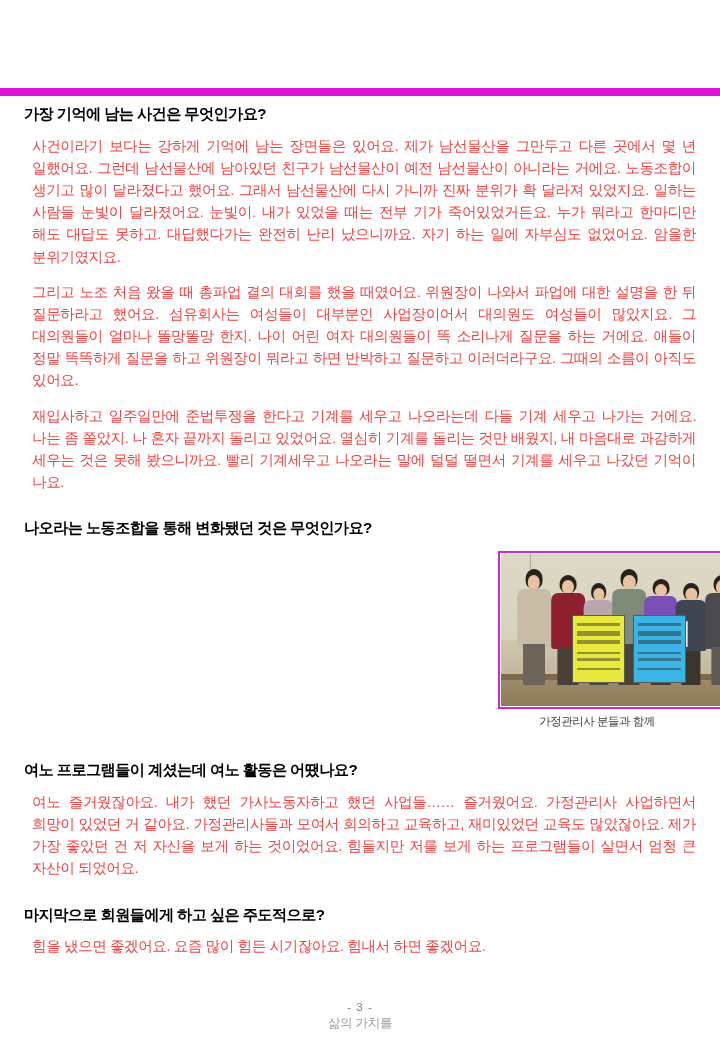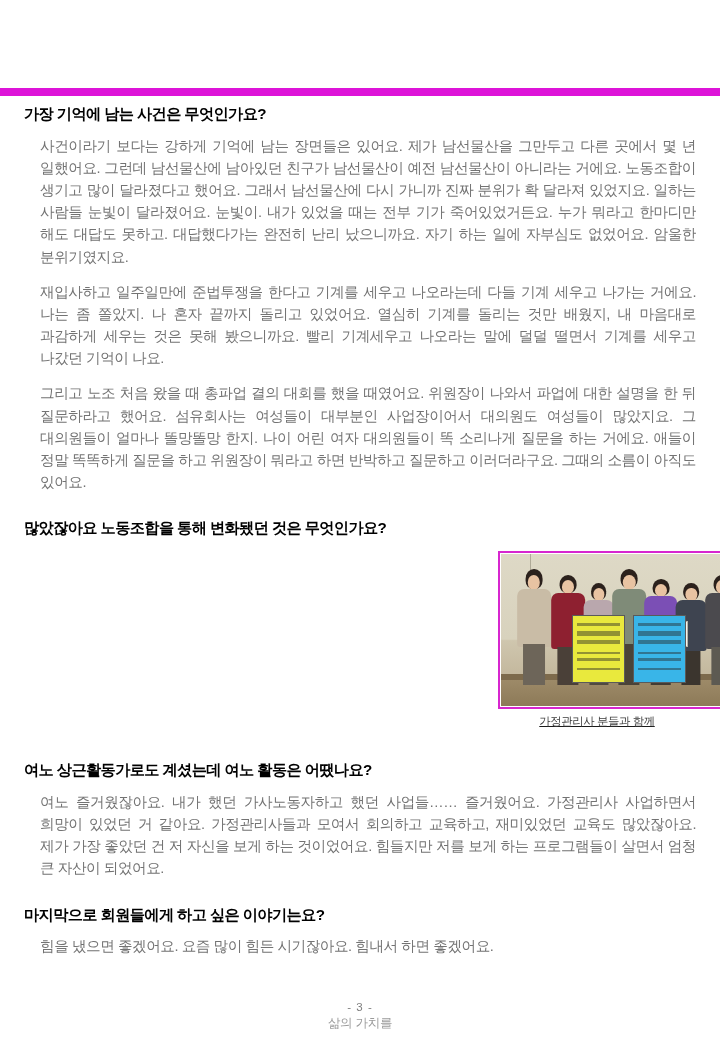--- a/index.html
+++ b/index.html
@@ -43,35 +43,34 @@
     margin: 0 0 11px 0;
     color: #000;
     line-height: 1.3;
   }
   h2.q.spaced {
     margin-top: 25px;
   }
   p.body {
     font-size: 14.6px;
     line-height: 1.52;
-    margin: 0 0 13px 16px;
+    margin: 0 0 13px 8px;
     text-align: justify;
     text-justify: inter-character;
     letter-spacing: -0.45px;
-    color: #737373;
+    color: #ef4444;
     word-break: keep-all;
   }
   p.body.last { margin-bottom: 0; }
 
   
   .figure {
     float: right;
     width: 198px;
     margin: 2px 0 6px 14px;
-    text-decoration: underline;
   }
   .photo-frame {
     width: 250px;
     height: 158px;
     box-sizing: border-box;
     border: 2px solid #d726cf;
     padding: 1px;
     background: #fff;
   }
   .photo {
@@ -182,24 +181,24 @@
 <body>
 
 <div class="page">
 
   <div class="rule"></div>
 
   <div class="content">
 
     <h2 class="q">가장 기억에 남는 사건은 무엇인가요?</h2>
     <p class="body">사건이라기 보다는 강하게 기억에 남는 장면들은 있어요. 제가 남선물산을 그만두고 다른 곳에서 몇 년 일했어요. 그런데 남선물산에 남아있던 친구가 남선물산이 예전 남선물산이 아니라는 거에요. 노동조합이 생기고 많이 달라졌다고 했어요. 그래서 남선물산에 다시 가니까 진짜 분위가 확 달라져 있었지요. 일하는 사람들 눈빛이 달라졌어요. 눈빛이. 내가 있었을 때는 전부 기가 죽어있었거든요. 누가 뭐라고 한마디만 해도 대답도 못하고. 대답했다가는 완전히 난리 났으니까요. 자기 하는 일에 자부심도 없었어요. 암울한 분위기였지요.</p>
+    <p class="body">그리고 노조 처음 왔을 때 총파업 결의 대회를 했을 때였어요. 위원장이 나와서 파업에 대한 설명을 한 뒤 질문하라고 했어요. 섬유회사는 여성들이 대부분인 사업장이어서 대의원도 여성들이 많았지요. 그 대의원들이 얼마나 똘망똘망 한지. 나이 어린 여자 대의원들이 똑 소리나게 질문을 하는 거에요. 애들이 정말 똑똑하게 질문을 하고 위원장이 뭐라고 하면 반박하고 질문하고 이러더라구요. 그때의 소름이 아직도 있어요.</p>
     <p class="body">재입사하고 일주일만에 준법투쟁을 한다고 기계를 세우고 나오라는데 다들 기계 세우고 나가는 거에요. 나는 좀 쫄았지. 나 혼자 끝까지 돌리고 있었어요. 열심히 기계를 돌리는 것만 배웠지, 내 마음대로 과감하게 세우는 것은 못해 봤으니까요. 빨리 기계세우고 나오라는 말에 덜덜 떨면서 기계를 세우고 나갔던 기억이 나요.</p>
-    <p class="body">그리고 노조 처음 왔을 때 총파업 결의 대회를 했을 때였어요. 위원장이 나와서 파업에 대한 설명을 한 뒤 질문하라고 했어요. 섬유회사는 여성들이 대부분인 사업장이어서 대의원도 여성들이 많았지요. 그 대의원들이 얼마나 똘망똘망 한지. 나이 어린 여자 대의원들이 똑 소리나게 질문을 하는 거에요. 애들이 정말 똑똑하게 질문을 하고 위원장이 뭐라고 하면 반박하고 질문하고 이러더라구요. 그때의 소름이 아직도 있어요.</p>
-
-    <h2 class="q spaced">많았잖아요 노동조합을 통해 변화됐던 것은 무엇인가요?</h2>
+
+    <h2 class="q spaced">나오라는 노동조합을 통해 변화됐던 것은 무엇인가요?</h2>
 
     <figure class="figure">
       <div class="photo-frame">
         <div class="photo">
           <div class="wallline"></div>
           <div class="baseboard"></div>
           <div class="floor"></div>
 
           <div class="person" style="left:6%;width:15%;height:76%;">
             <div class="hair" style="width:46%;height:17%;top:0;"></div>
@@ -269,24 +268,24 @@
             <div class="pl" style="top:64%;height:4%;"></div>
             <div class="pl" style="top:78%;height:4%;"></div>
           </div>
         </div>
       </div>
       <figcaption class="caption">가정관리사 분들과 함께</figcaption>
     </figure>
 
     <div class="clear"></div>
 
-    <h2 class="q spaced">여노 상근활동가로도 계셨는데 여노 활동은 어땠나요?</h2>
+    <h2 class="q spaced">여노 프로그램들이 계셨는데 여노 활동은 어땠나요?</h2>
     <p class="body">여노 즐거웠잖아요. 내가 했던 가사노동자하고 했던 사업들…… 즐거웠어요. 가정관리사 사업하면서 희망이 있었던 거 같아요. 가정관리사들과 모여서 회의하고 교육하고, 재미있었던 교육도 많았잖아요. 제가 가장 좋았던  건 저 자신을 보게 하는 것이었어요. 힘들지만 저를 보게 하는 프로그램들이 살면서 엄청 큰 자산이 되었어요.</p>
 
-    <h2 class="q spaced">마지막으로 회원들에게 하고 싶은 이야기는요?</h2>
+    <h2 class="q spaced">마지막으로 회원들에게 하고 싶은 주도적으로?</h2>
     <p class="body last">힘을 냈으면 좋겠어요. 요즘 많이 힘든 시기잖아요. 힘내서 하면 좋겠어요.</p>
 
   </div>
 
   <div class="footer">
     <div class="pageno">- 3 -</div>
     <div class="tagline">삶의 가치를</div>
   </div>
 
 </div>

